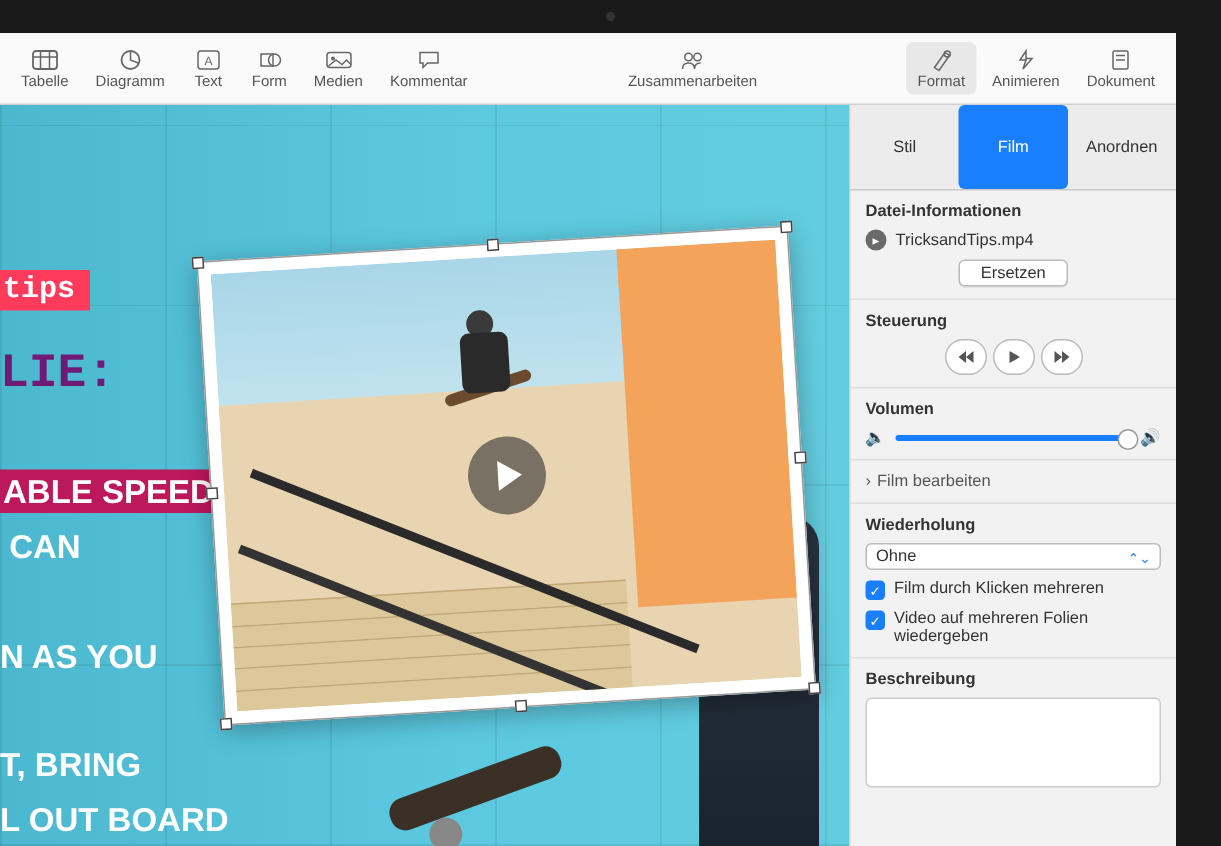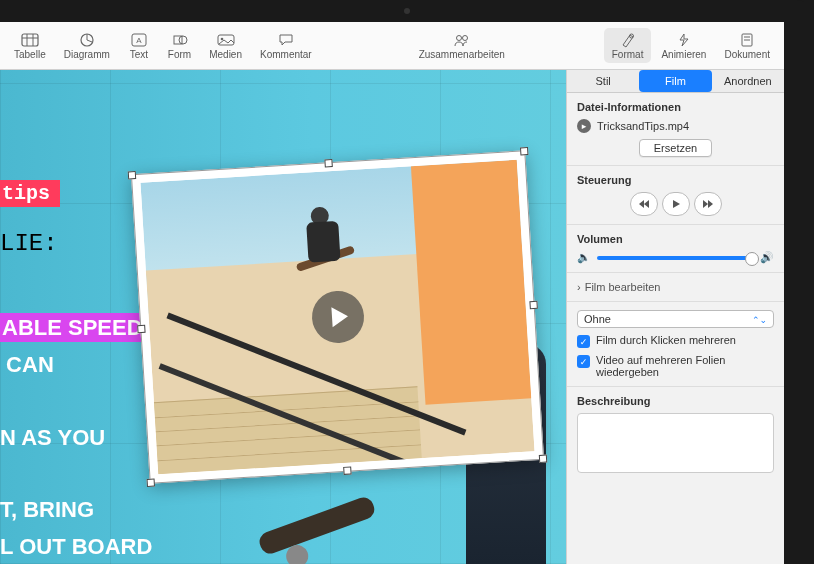--- a/index.html
+++ b/index.html
@@ -11,23 +11,23 @@
 .toolbar{height:48px;background:#fafafa;border-bottom:1px solid #d0d0d0;display:flex;align-items:center;padding:0 6px;gap:2px}
 .tool-item{display:flex;flex-direction:column;align-items:center;justify-content:center;padding:3px 8px;font-size:10px;color:#555;cursor:pointer;border-radius:5px}
 .tool-item.active{background:#e8e8e8}
 .tool-item .ico{width:22px;height:18px;display:flex;align-items:center;justify-content:center;color:#666}
 .toolbar-spacer{flex:1}
 .main{flex:1;display:flex;overflow:hidden}
 .canvas{flex:1;position:relative;background:#5cc9e0;overflow:hidden}
 .wall{position:absolute;inset:0;background:linear-gradient(90deg,#4bb8d0 0%,#5cc9e0 55%,#63cddf 100%)}
 .wall::before{content:"";position:absolute;inset:0;background:repeating-linear-gradient(90deg,rgba(0,0,0,.07) 0 1px,transparent 1px 110px),repeating-linear-gradient(0deg,rgba(0,0,0,.07) 0 1px,transparent 1px 120px)}
 .slide-text{position:absolute;top:100px;left:0;font-family:"Courier New",monospace;font-weight:bold;font-size:22px;line-height:1.6;color:#fff;white-space:pre}
-.slide-text .hl{background:#d946ef;color:#fff;padding:2px 2px}
+.slide-text .hl{background:#be185d;color:#fff;padding:2px 2px}
 .title-tag{position:absolute;top:110px;left:-8px;background:#ff3b5c;color:#fff;font-family:"Courier New",monospace;font-weight:bold;font-size:20px;padding:2px 10px}
-.subtitle{position:absolute;top:160px;left:0;color:#000000;font-family:"Courier New",monospace;font-weight:normal;font-size:24px}
+.subtitle{position:absolute;top:160px;left:0;color:#701a75;font-family:"Courier New",monospace;font-weight:bold;font-size:32px}
 .video-frame{position:absolute;top:92px;left:140px;width:395px;height:310px;background:#fff;border:1px solid #999;transform:rotate(-3.5deg);padding:8px;box-shadow:0 4px 18px rgba(0,0,0,.3)}
 .video-frame .sel{position:absolute;width:8px;height:8px;background:#fff;border:1px solid #444}
 .sel.tl{top:-4px;left:-4px}.sel.tm{top:-4px;left:50%;margin-left:-4px}.sel.tr{top:-4px;right:-4px}
 .sel.ml{top:50%;left:-4px;margin-top:-4px}.sel.mr{top:50%;right:-4px;margin-top:-4px}
 .sel.bl{bottom:-4px;left:-4px}.sel.bm{bottom:-4px;left:50%;margin-left:-4px}.sel.br{bottom:-4px;right:-4px}
 .video-img{width:100%;height:100%;position:relative;overflow:hidden}
 .sky{position:absolute;top:0;left:0;right:0;height:45%;background:linear-gradient(#a8d6e8,#cce8f0)}
 .stairs{position:absolute;bottom:0;left:0;right:0;height:70%;background:#e8d4b0}
 .wall-r{position:absolute;top:0;right:0;width:28%;height:82%;background:#f4a45a}
 .rail{position:absolute;top:45%;left:5%;width:85%;height:6px;background:#2a2a2a;transform:rotate(25deg);transform-origin:left}
@@ -39,21 +39,21 @@
 .steps{position:absolute;bottom:0;left:0;right:30%;height:50%}
 .step{position:absolute;left:0;right:0;background:#dcc89a;border-top:1px solid #c0a878}
 .play-btn{position:absolute;top:50%;left:50%;transform:translate(-50%,-50%);width:52px;height:52px;border-radius:50%;background:rgba(60,60,60,.65);display:flex;align-items:center;justify-content:center}
 .play-btn::after{content:"";border-left:16px solid #fff;border-top:10px solid transparent;border-bottom:10px solid transparent;margin-left:4px}
 .canvas-board{position:absolute;bottom:-10px;left:260px;width:120px;height:80px;transform:rotate(-20deg)}
 .canvas-board::before{content:"";position:absolute;top:20px;width:120px;height:22px;background:#3a3026;border-radius:10px}
 .canvas-board::after{content:"";position:absolute;top:42px;left:20px;width:22px;height:22px;background:#888;border-radius:50%}
 .canvas-leg{position:absolute;bottom:0;right:20px;width:80px;height:220px;background:linear-gradient(#2a3542,#1a2430);border-radius:30px 20px 0 0}
 .inspector{width:218px;background:#f2f2f2;border-left:1px solid #d0d0d0;display:flex;flex-direction:column;overflow-y:auto;font-size:11px;color:#333}
 .inspector-tabs{display:flex;background:#ececec;border-bottom:1px solid #ccc}
-.inspector-tabs .tab{flex:1;text-align:center;padding:5px 0;font-size:11px;color:#333;cursor:pointer}
+.inspector-tabs .tab{flex:1;text-align:center;padding:22px 0;font-size:11px;color:#333;cursor:pointer}
 .inspector-tabs .tab.active{background:#1a7fff;color:#fff;border-radius:4px}
 .section{padding:8px 10px;border-bottom:1px solid #ddd}
 .section h4{font-size:11px;font-weight:600;color:#333;margin-bottom:6px}
 .file-row{display:flex;align-items:center;gap:6px;margin-bottom:6px}
 .file-ico{width:14px;height:14px;border-radius:50%;background:#6a6a6a;display:inline-flex;align-items:center;justify-content:center;color:#fff;font-size:9px}
 .btn{display:inline-block;background:#fff;border:1px solid #bbb;border-radius:4px;padding:2px 14px;font-size:11px;cursor:pointer;box-shadow:0 1px 0 rgba(0,0,0,.05)}
 .controls{display:flex;justify-content:center;gap:4px;margin-top:4px}
 .ctrl{width:28px;height:24px;border:1px solid #bbb;background:#fff;border-radius:12px;display:flex;align-items:center;justify-content:center;font-size:10px;cursor:pointer}
 .slider-row{display:flex;align-items:center;gap:6px}
 .slider{flex:1;height:4px;background:#1a7fff;border-radius:2px;position:relative}
@@ -270,20 +270,21 @@
       </div>
 
       <div class="section">
         <div class="disclose">
           <span>›</span>
           <span>Film bearbeiten</span>
         </div>
       </div>
 
       <div class="section">
+        <h4>Wiederholung</h4>
         <div class="select">
           <span>Ohne</span>
           <span class="arr">⌃⌄</span>
         </div>
         <div class="chk-row">
           <div class="chk">✓</div>
           <span>Film durch Klicken mehreren</span>
         </div>
         <div class="chk-row">
           <div class="chk">✓</div>

